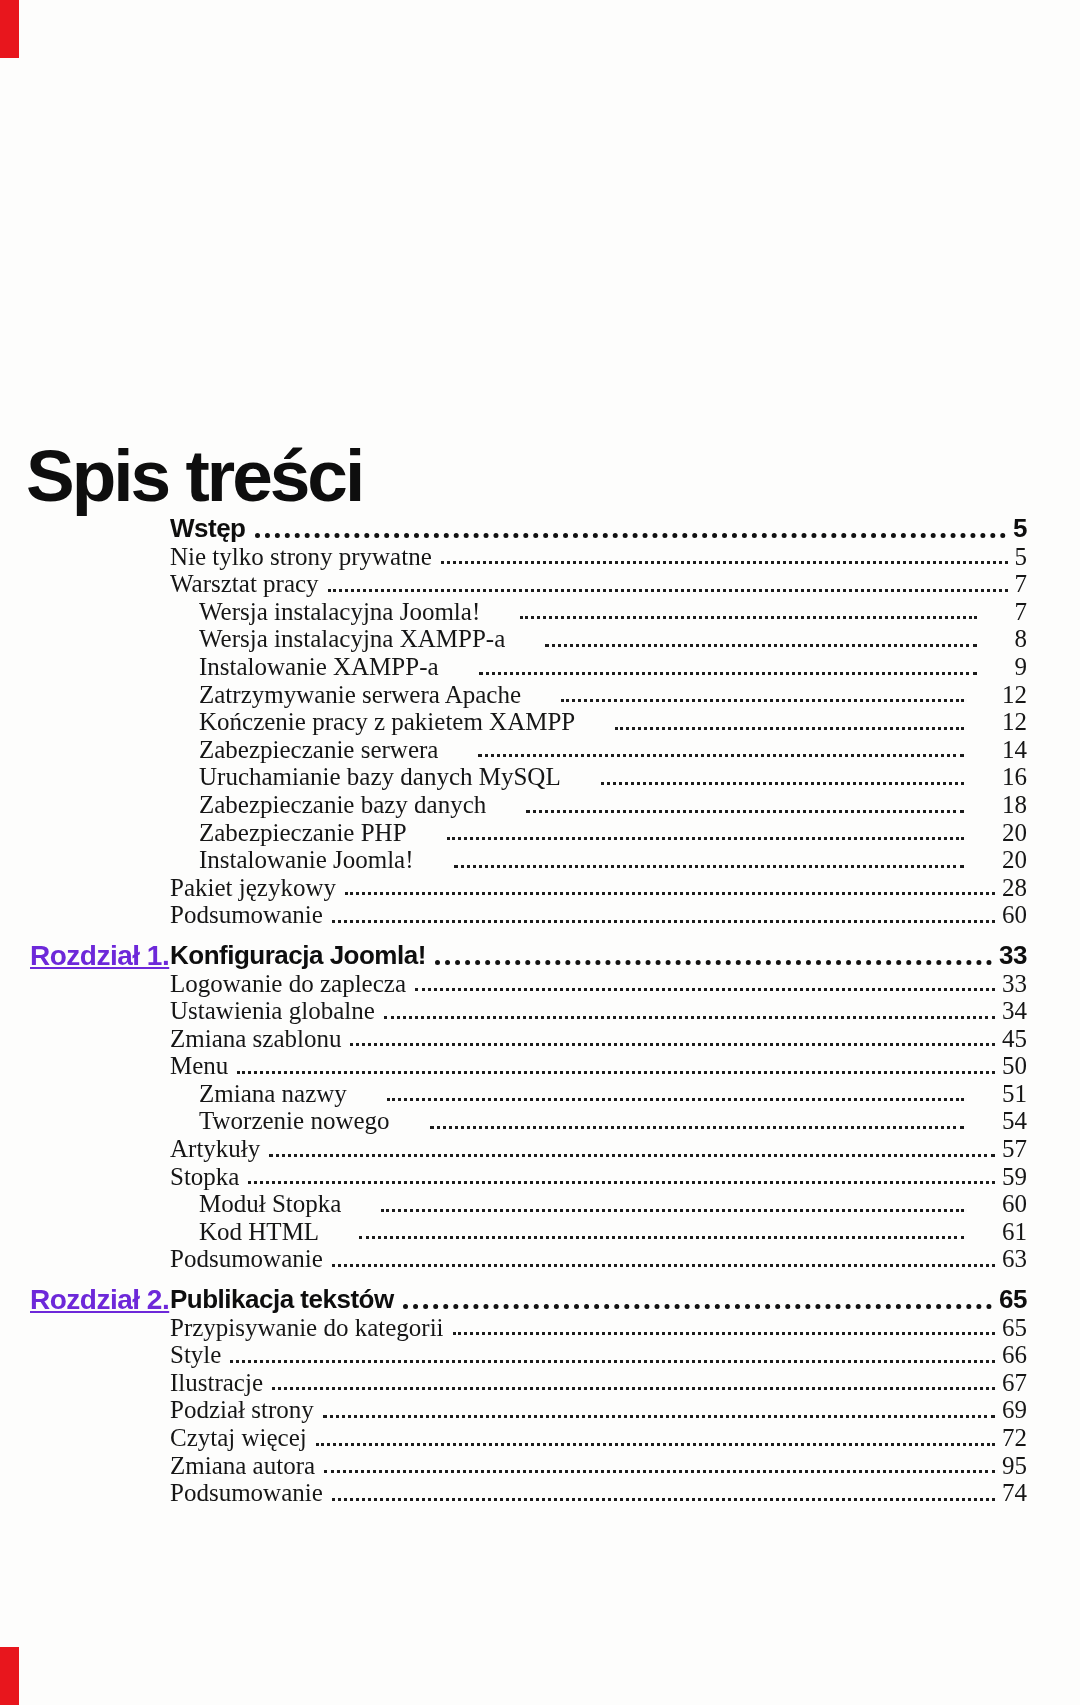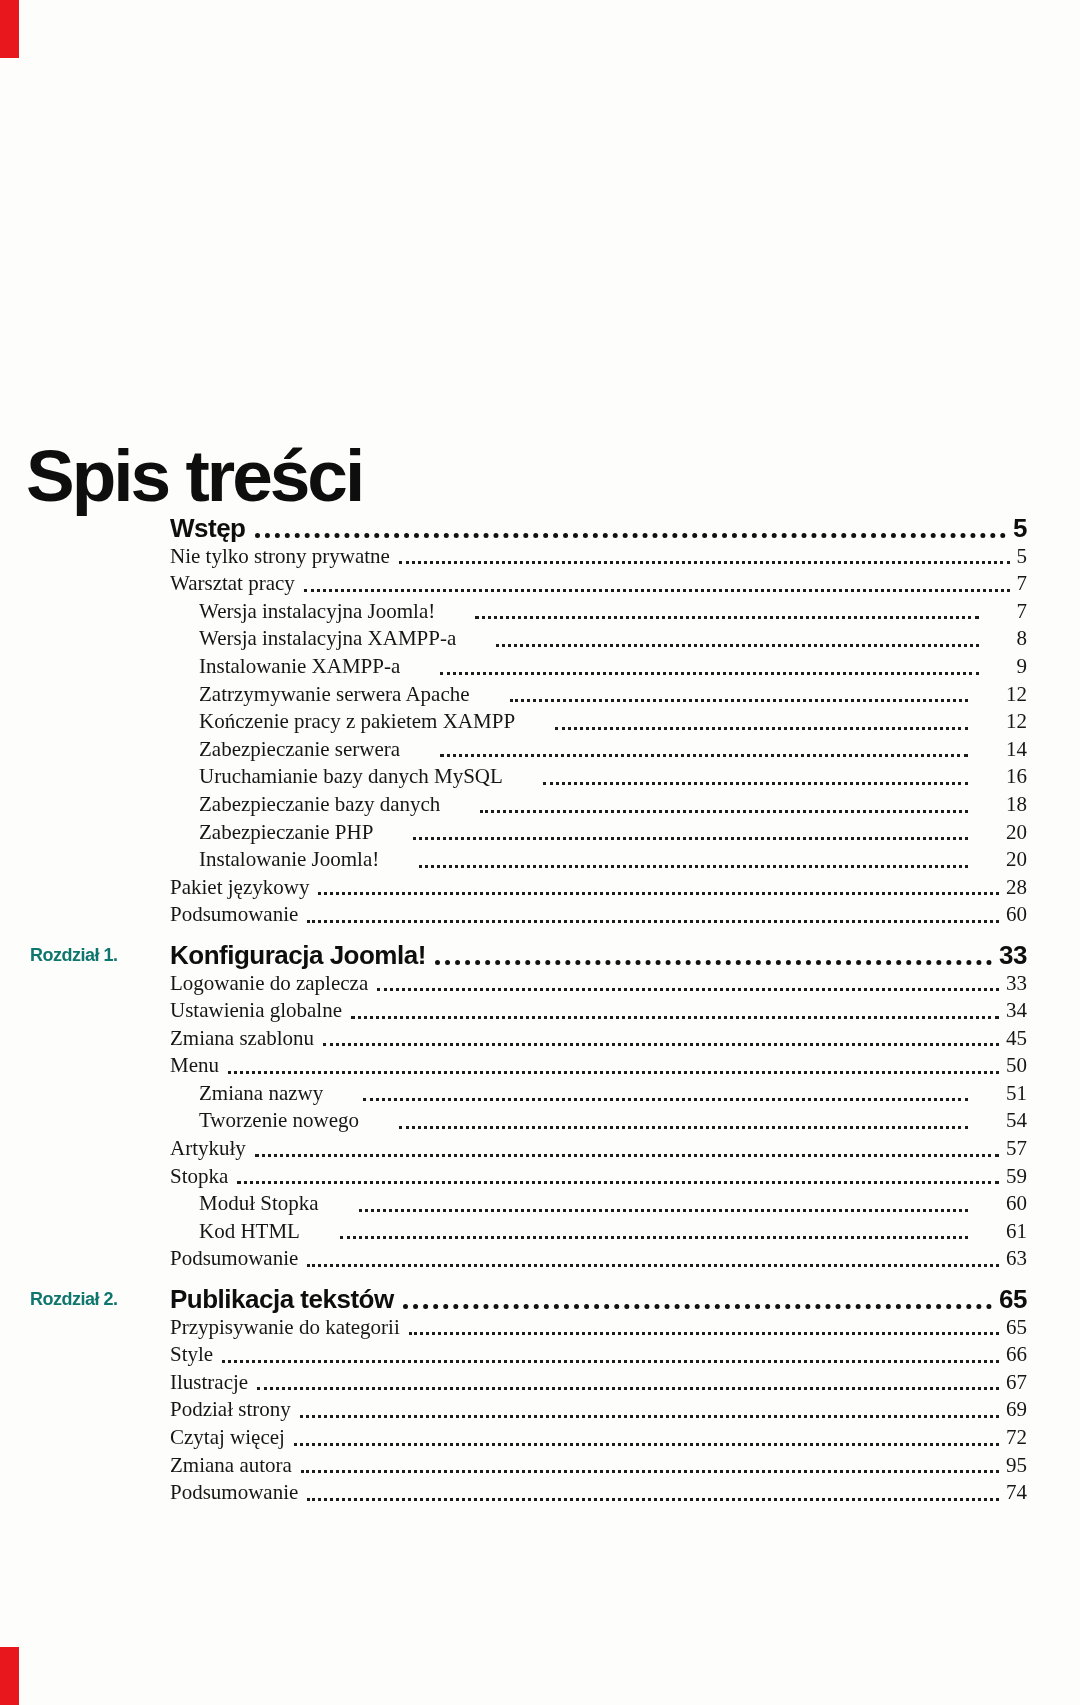--- a/index.html
+++ b/index.html
@@ -42,44 +42,45 @@
     position: absolute;
     left: 170px;
     top: 515px;
     width: 857px;
   }
   .toc-row {
     position: relative;
     display: flex;
     align-items: flex-end;
     height: 27.6px;
-    font-size: 21px;
+    font-size: 25px;
     line-height: 27.6px;
     white-space: nowrap;
   }
   .toc-row.lvl2 { padding-left: 29px; gap: 31px; }
   .toc-row.chapter {
     font-family: "Liberation Sans", sans-serif;
     font-weight: bold;
     font-size: 26px;
     letter-spacing: -0.5px;
     color: #0e0e0e;
   }
   .toc-row.chapter:not(:first-child) { margin-top: 13px; }
 
   .chapter-label {
     position: absolute;
     left: -140px;
     bottom: 0;
     width: 138px;
     font-family: "Liberation Sans", sans-serif;
     font-weight: bold;
-    font-size: 18px;
+    font-size: 28px;
     letter-spacing: -0.5px;
-    color: #0f766e;
+    color: #6d28d9;
+    text-decoration: underline;
   }
   .entry-label { flex: 0 0 auto; }
   .leader {
     flex: 1 1 auto;
     border-bottom: 3px dotted #1c1c1c;
     margin: 0 7px 6px 9px;
     min-width: 20px;
   }
   .toc-row.chapter .leader {
     border-bottom: 5px dotted #111111;

